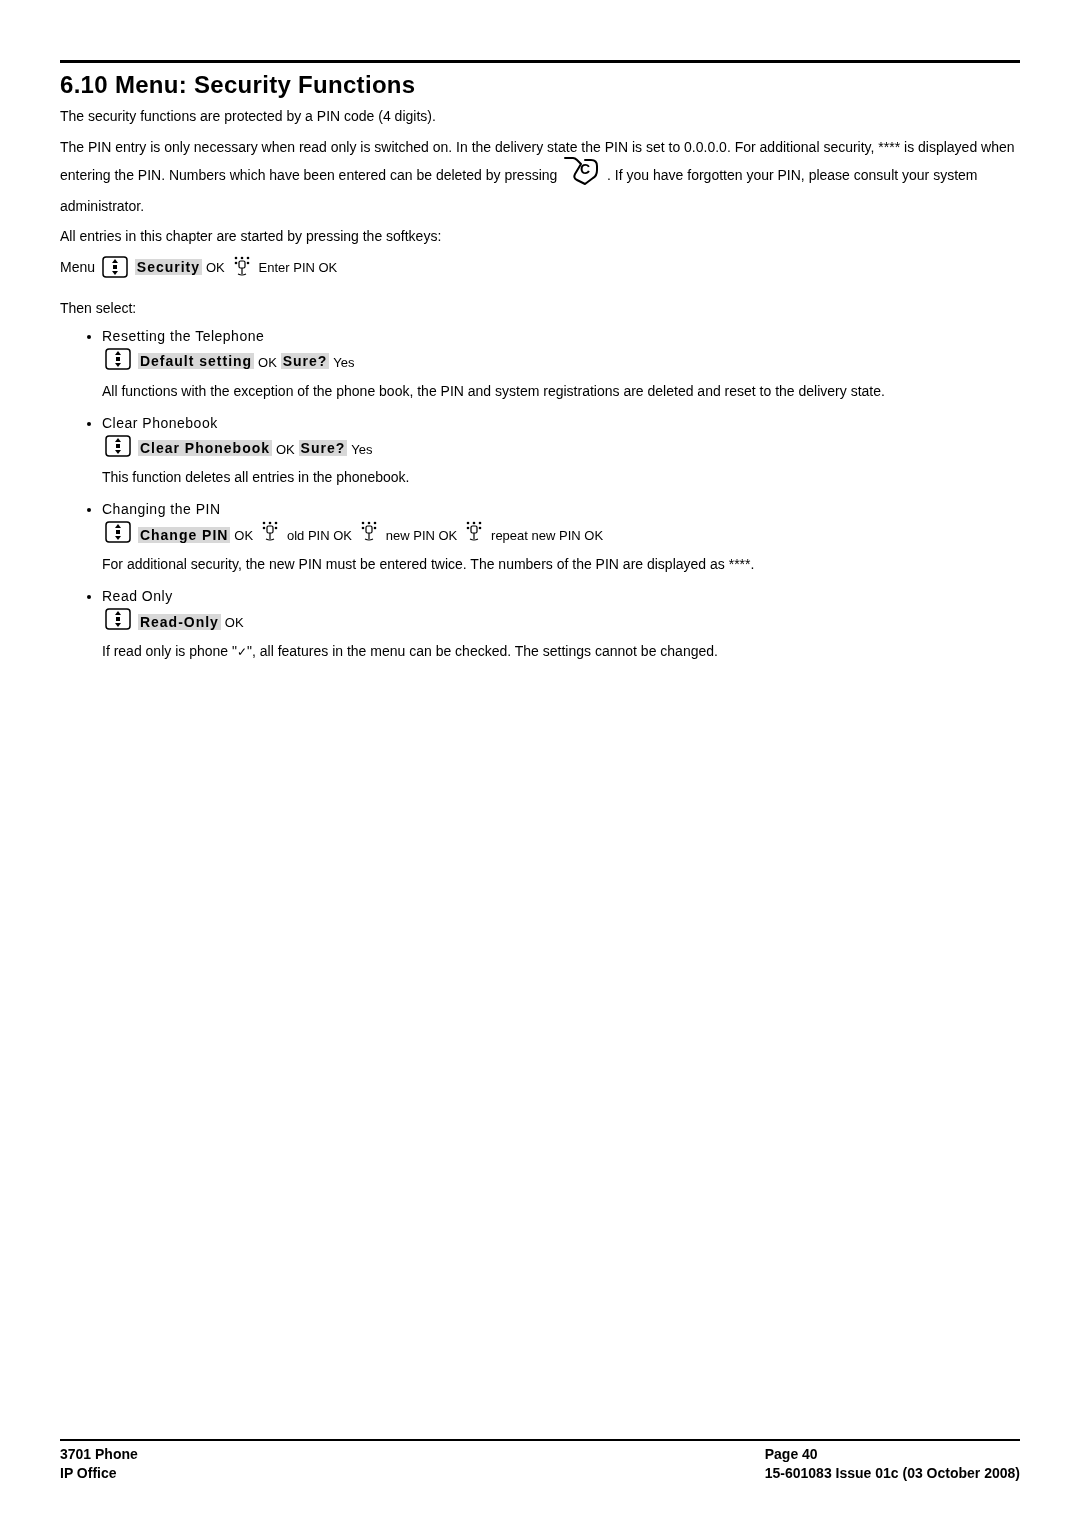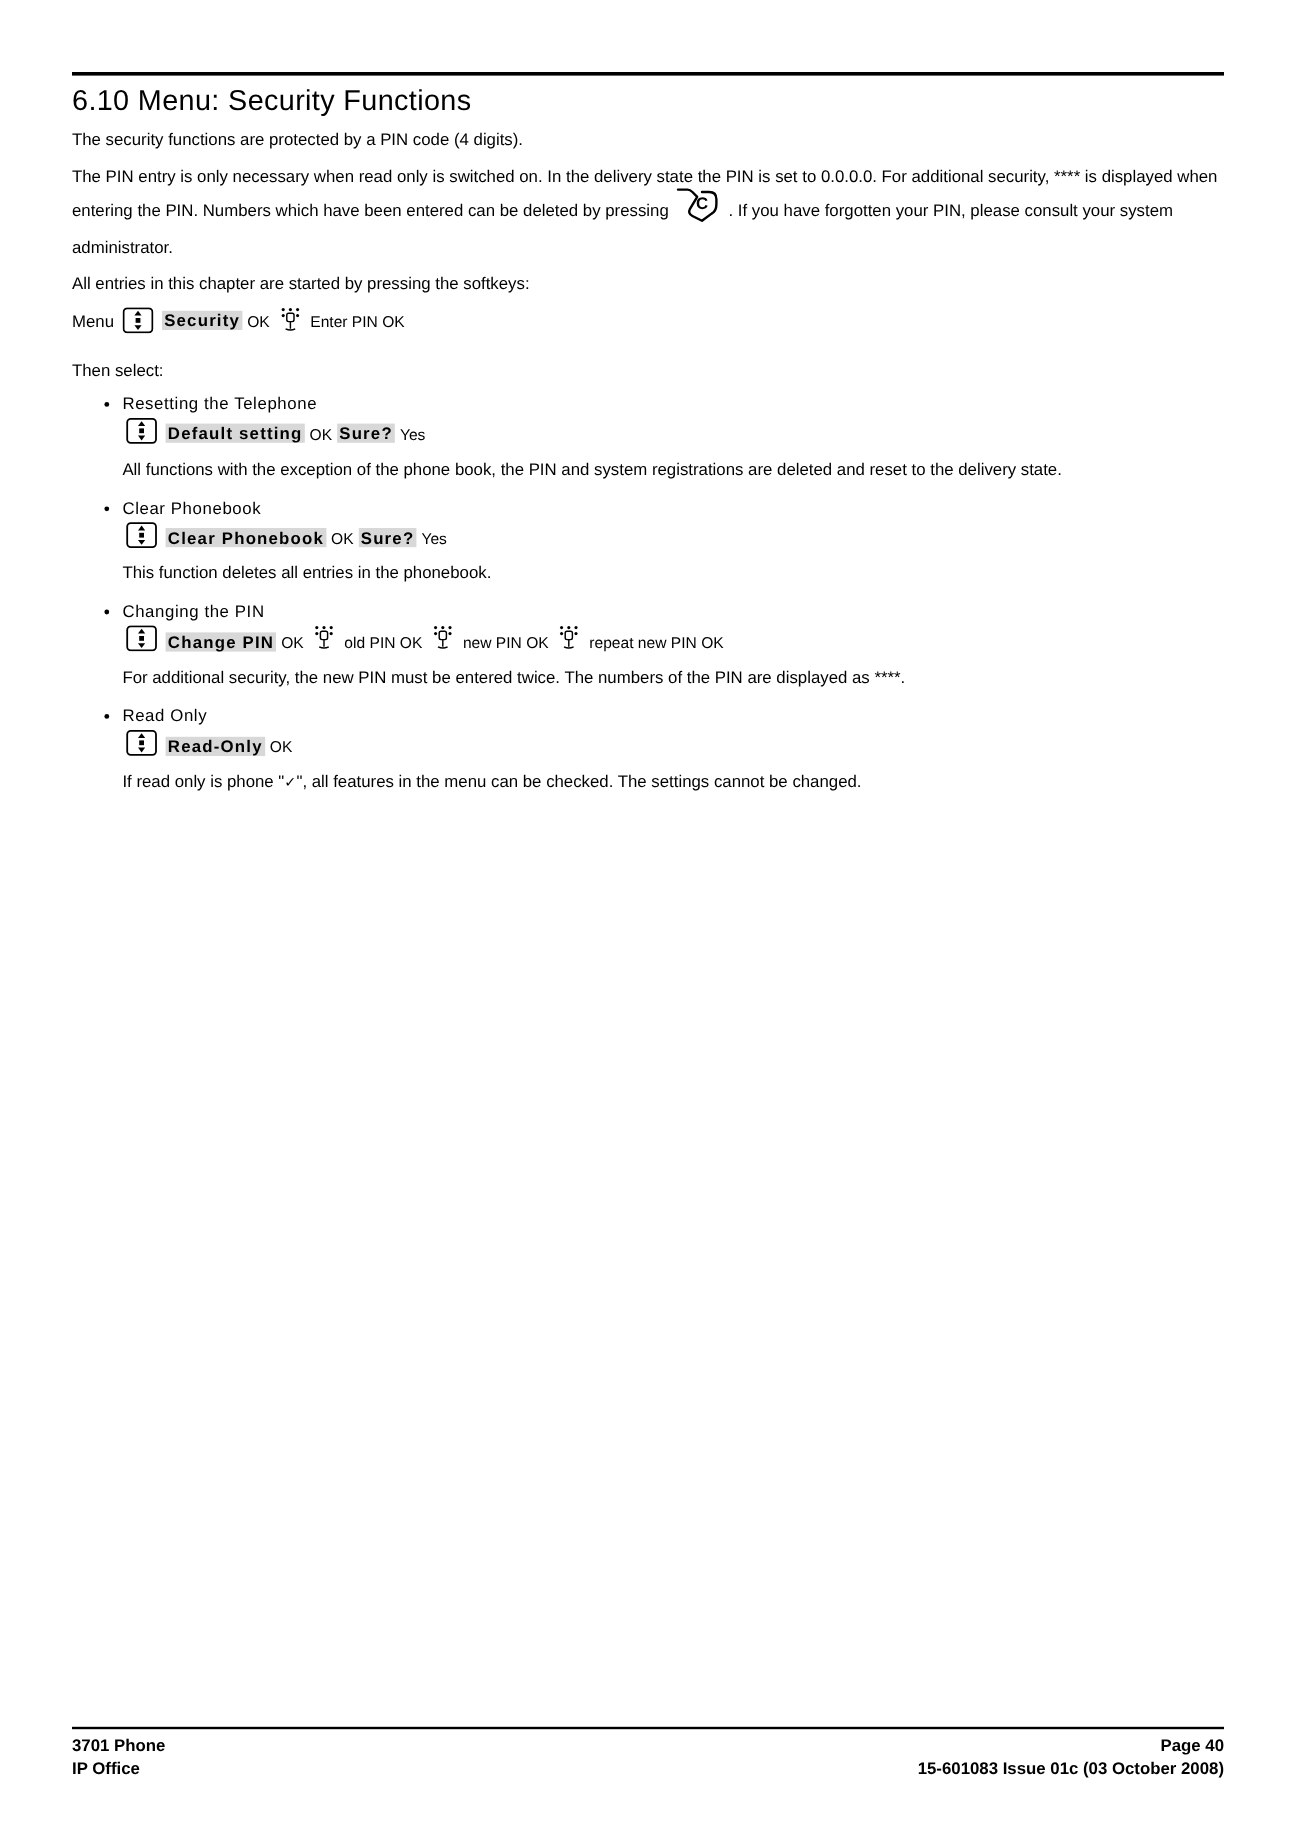--- a/index.html
+++ b/index.html
@@ -19,21 +19,21 @@
       position: relative;
       height: 100%;
       box-sizing: border-box;
     }
     .top-rule {
       border-top: 3px solid #000;
       margin-bottom: 8px;
     }
     h2.section-title {
       font-size: 24px;
-      font-weight: normal;
+      font-weight: bold;
       margin: 0 0 8px 0;
       letter-spacing: 0.3px;
     }
     p.body {
       margin: 4px 0 10px 0;
       line-height: 1.35;
       font-size: 14px;
     }
     p.body.inline-icon {
       line-height: 1.6;
@@ -297,20 +297,20 @@
 
   </ul>
 
   <div class="footer">
     <div class="footer-rule"></div>
     <div class="footer-row">
       <div>
         <div>3701 Phone</div>
         <div>IP Office</div>
       </div>
-      <div style="text-align:right">
+      <div style="">
         <div>Page 40</div>
         <div>15-601083 Issue 01c (03 October 2008)</div>
       </div>
     </div>
   </div>
 
 </div>
 
 </body></html>

